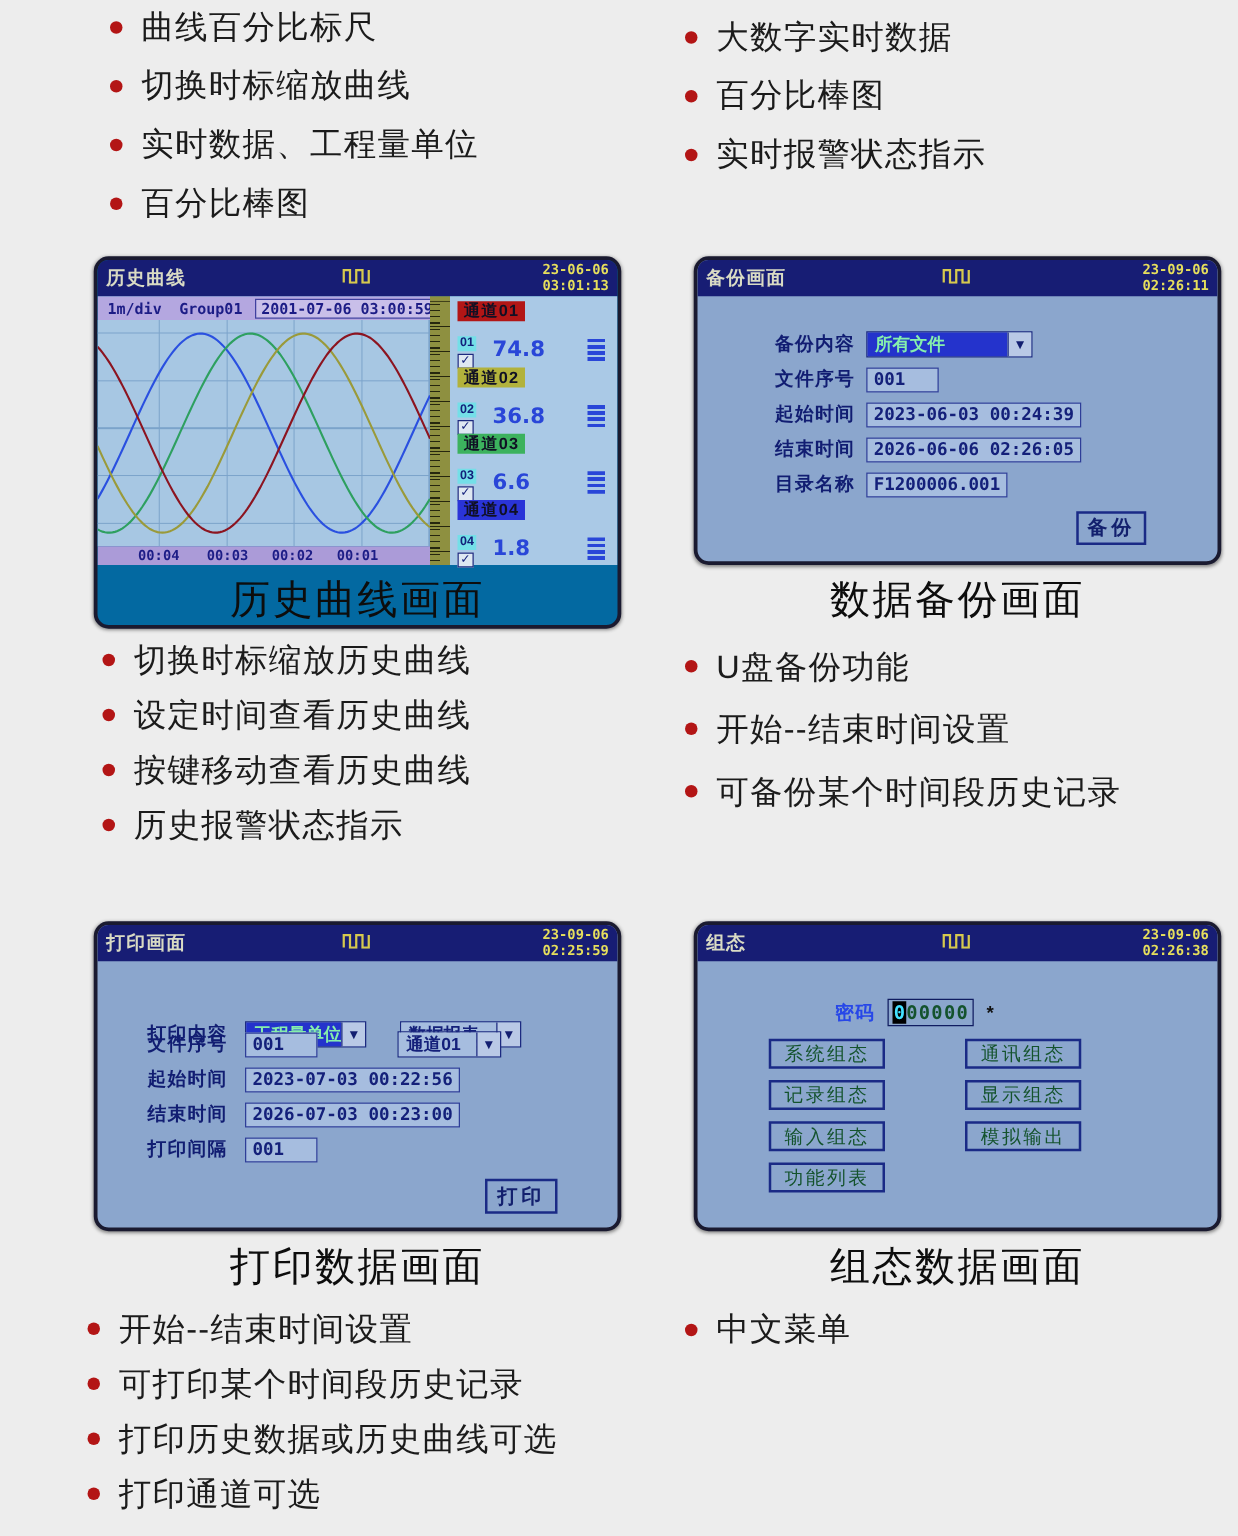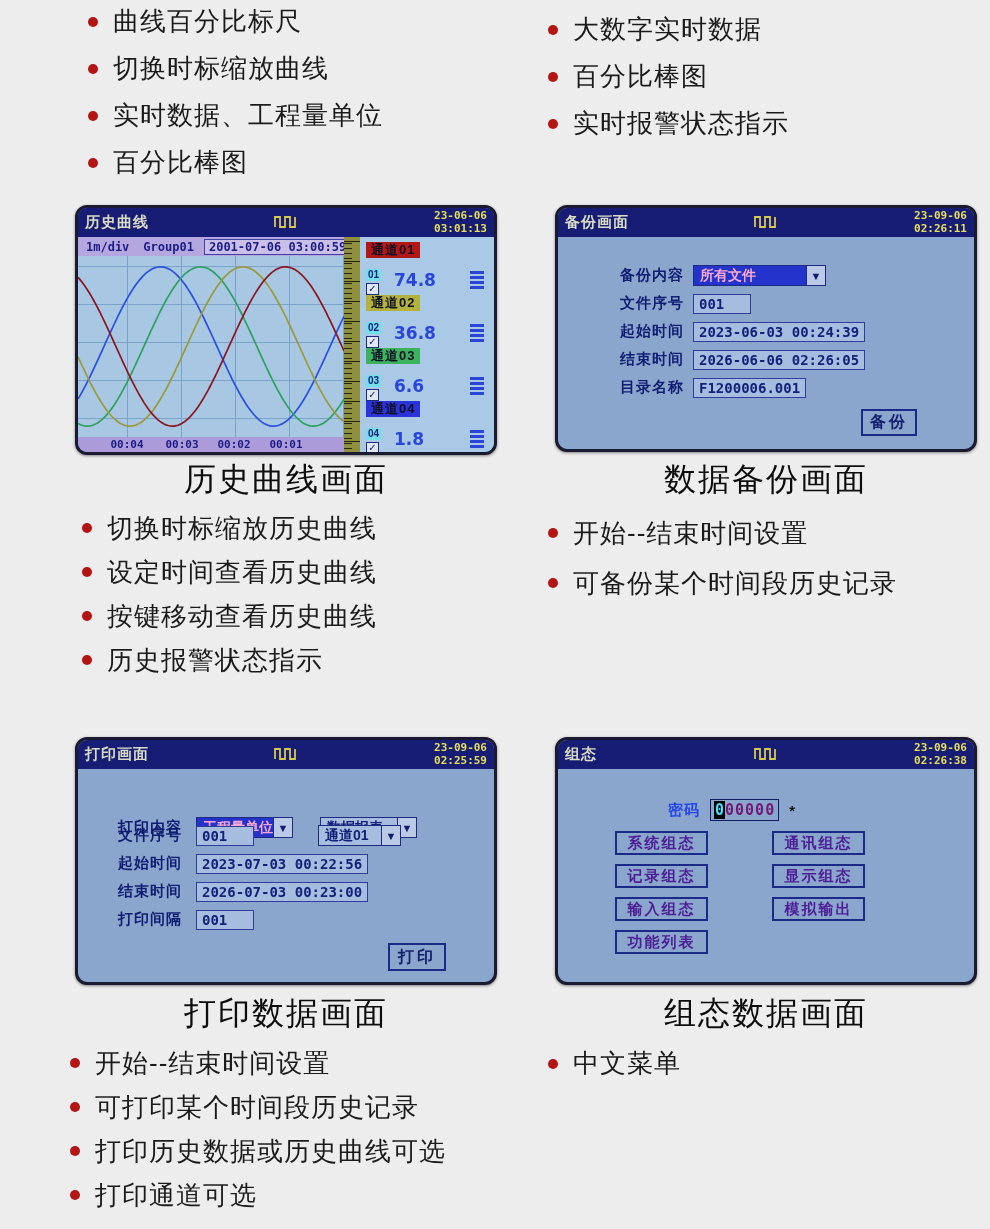--- a/index.html
+++ b/index.html
@@ -59,33 +59,33 @@
   .ch-val { font-size:17px; font-weight:bold; color:#2946d8; margin-left:6px; flex:1; font-family:"DejaVu Sans", sans-serif; }
   .ch-menu { width:14px; height:18px; margin-right:10px; background:repeating-linear-gradient(to bottom, #2946d8 0 3px, transparent 3px 5px); }
 
   
   .frm { position:absolute; left:0; top:29px; right:0; bottom:0; }
   .row { position:absolute; display:flex; align-items:center; height:21px; }
   .lbl { font-weight:bold; color:#111d72; font-size:15px; letter-spacing:1px; white-space:nowrap; }
   .inp { background:#a6bddf; border:1px solid #2e3e98; color:#14207a; font-family:"DejaVu Sans Mono", monospace; font-size:14px; font-weight:bold; padding:1px 5px; white-space:nowrap; }
   .dd { display:flex; border:1px solid #1c2a80; height:21px; }
   .dd .dd-val { display:flex; align-items:center; padding:0 6px; font-size:14px; font-weight:bold; white-space:nowrap; }
-  .dd.sel .dd-val { background:#2433cc; color:#f9a8d4; }
+  .dd.sel .dd-val { background:#2433cc; color:#86efac; }
   .dd.plain .dd-val { background:#a6bddf; color:#14207a; }
   .dd .dd-arrow { width:19px; background:#b9c9e6; border-left:1px solid #1c2a80; color:#121e70; font-size:11px; display:flex; align-items:center; justify-content:center; }
   .act-btn { position:absolute; border:2px solid #1a2a86; color:#13206e; font-weight:bold; font-size:16px; letter-spacing:3px; display:flex; align-items:center; justify-content:center; background:transparent; }
 
   
   .pw-row { position:absolute; display:flex; align-items:center; }
   .pw-lbl { color:#2747e8; font-weight:bold; font-size:15px; letter-spacing:1px; }
   .pw-box { display:flex; align-items:center; border:1px solid #101c60; background:#8ba6cd; margin-left:10px; padding:1px 3px; font-family:"DejaVu Sans Mono", monospace; font-size:15px; font-weight:bold; }
   .pw-cursor { background:#000; color:#43e2ff; padding:0 1px; }
-  .pw-rest { color:#701a75; letter-spacing:1px; }
+  .pw-rest { color:#14532d; letter-spacing:1px; }
   .pw-mask { color:#101010; font-size:15px; font-weight:bold; margin-left:10px; }
-  .cfg-btn { position:absolute; width:93px; height:24px; border:2px solid #1a2a86; color:#4c1d95; font-weight:bold; font-size:15px; letter-spacing:2px; display:flex; align-items:center; justify-content:center; }
+  .cfg-btn { position:absolute; width:93px; height:24px; border:2px solid #1a2a86; color:#14532d; font-weight:normal; font-size:15px; letter-spacing:2px; display:flex; align-items:center; justify-content:center; }
 </style>
 </head>
 <body>
 
 <div id="canvas">
 
   <ul class="features top" style="left:88px; top:-2px;">
     <li class="feat">
         <span class="dot"></span>
         <span class="ftxt">曲线百分比标尺</span>
@@ -111,21 +111,21 @@
     <li class="feat">
         <span class="dot"></span>
         <span class="ftxt">百分比棒图</span>
       </li>
     <li class="feat">
         <span class="dot"></span>
         <span class="ftxt">实时报警状态指示</span>
       </li>
   </ul>
 
-  <div class="device" style="left:75px; top:205px; height:250px; background:#3b82f6;">
+  <div class="device" style="left:75px; top:205px; height:298px; background:#0369a1;">
     <div class="tbar">
       <span class="ttl">历史曲线</span>
       <span class="pulse-wrap">
         <svg width="26" height="14" viewBox="0 0 26 14">
             <path d="M2 13 V3 H7 V13 H12 V3 H17 V13 H22 V3" fill="none" stroke="#d6c94e" stroke-width="1.8"></path>
           </svg>
       </span>
       <span class="clock">
         <span>23-06-06</span>
         <span>03:01:13</span>
@@ -245,20 +245,24 @@
         <span class="ftxt">按键移动查看历史曲线</span>
       </li>
     <li class="feat">
         <span class="dot"></span>
         <span class="ftxt">历史报警状态指示</span>
       </li>
   </ul>
   <ul class="features midr" style="left:548px; top:508px;">
     <li class="feat">
         <span class="dot"></span>
+        <span class="ftxt">U盘备份功能</span>
+      </li>
+    <li class="feat">
+        <span class="dot"></span>
         <span class="ftxt">开始--结束时间设置</span>
       </li>
     <li class="feat">
         <span class="dot"></span>
         <span class="ftxt">可备份某个时间段历史记录</span>
       </li>
   </ul>
 
   <div class="device" style="left:75px; top:737px; height:248px;">
     <div class="tbar">

